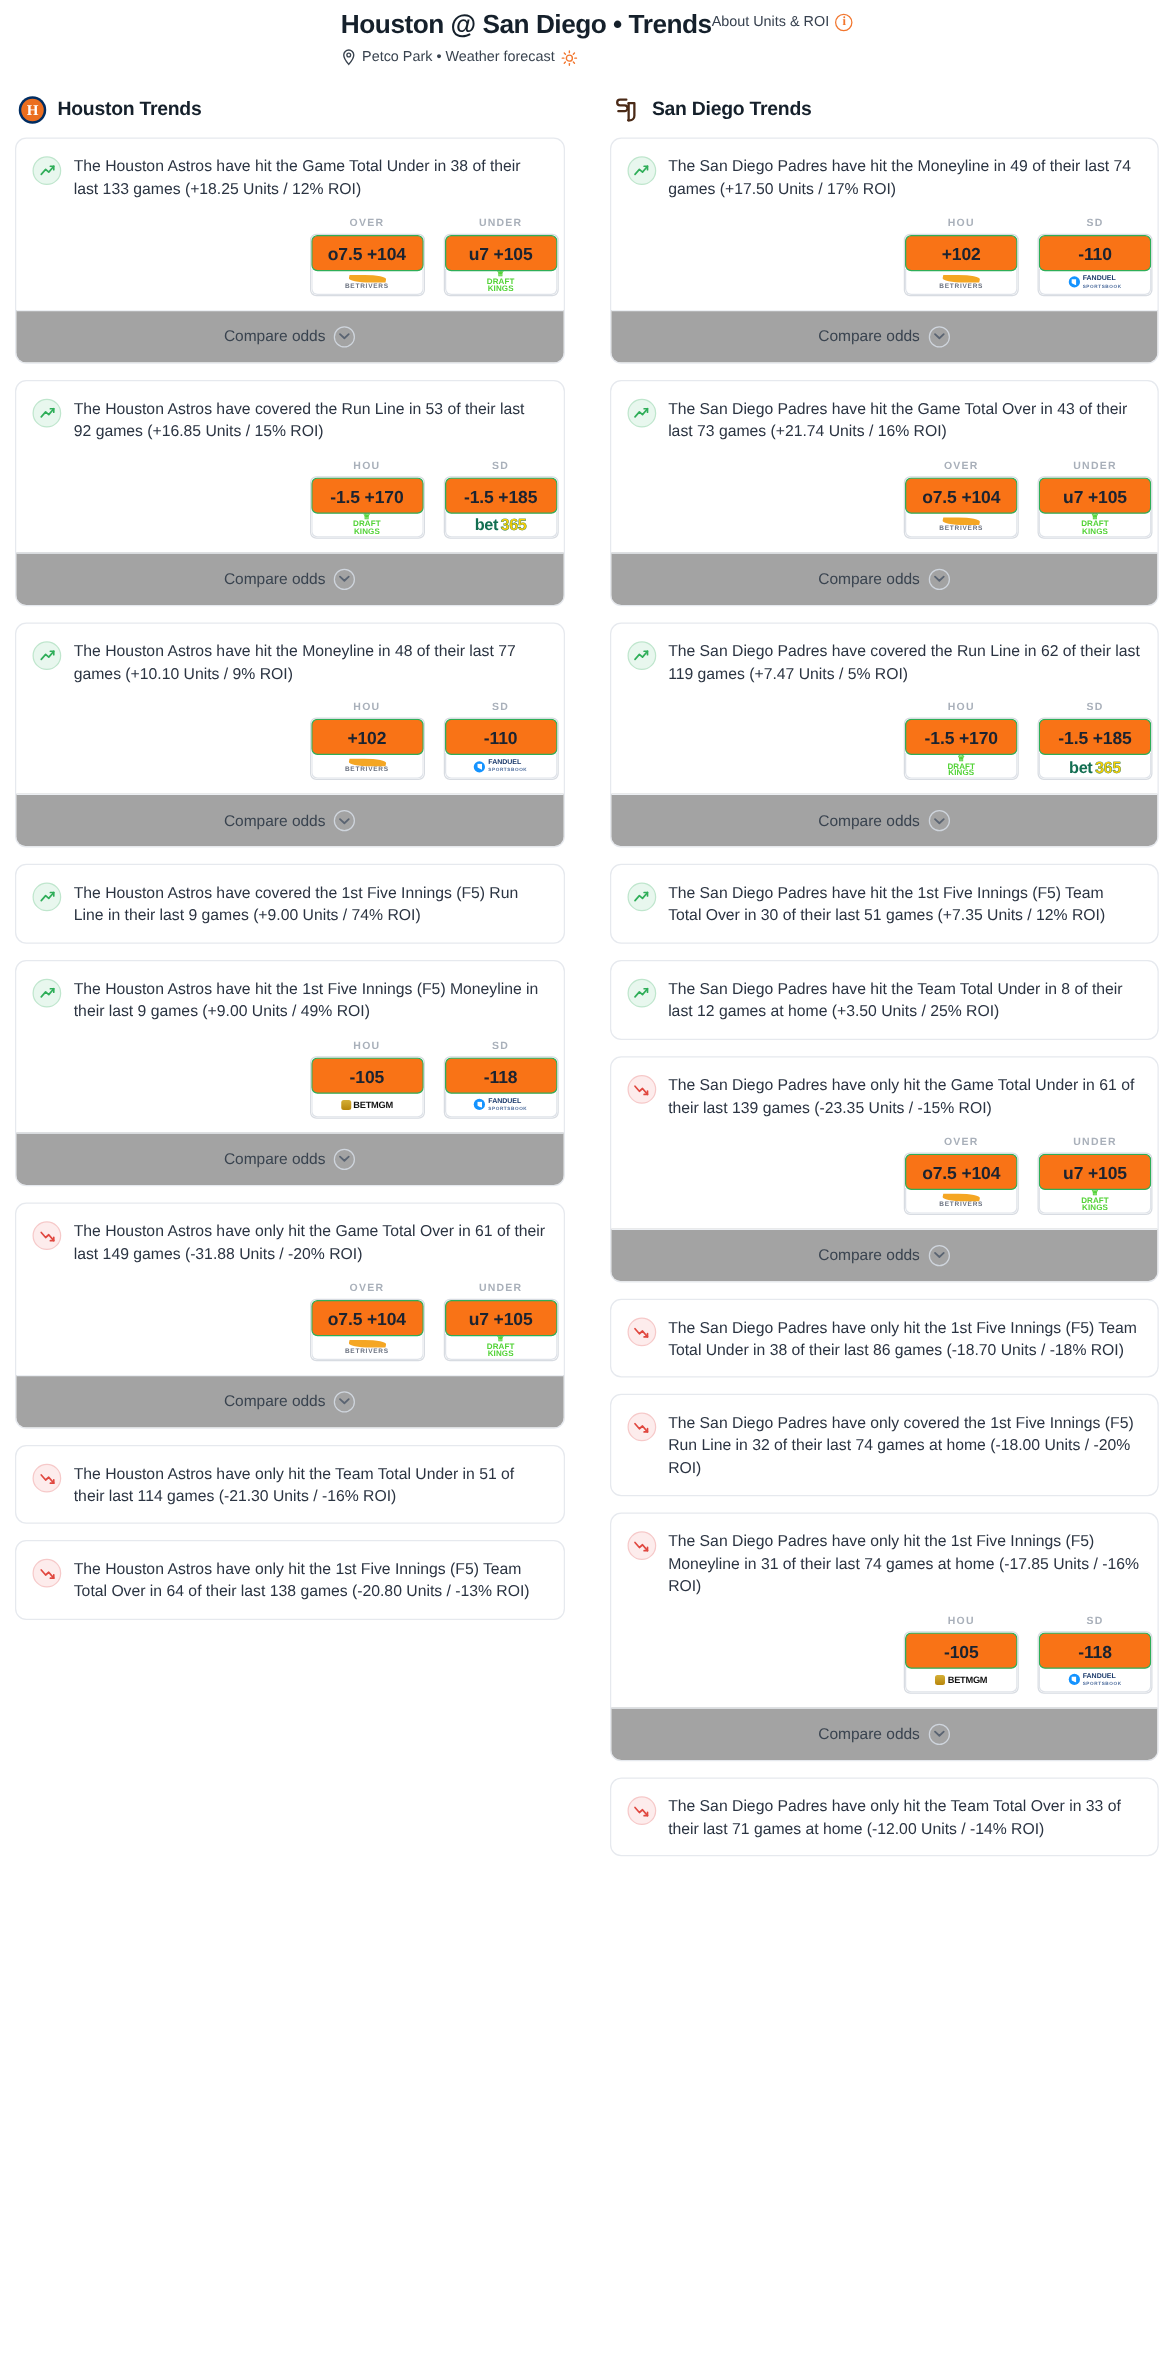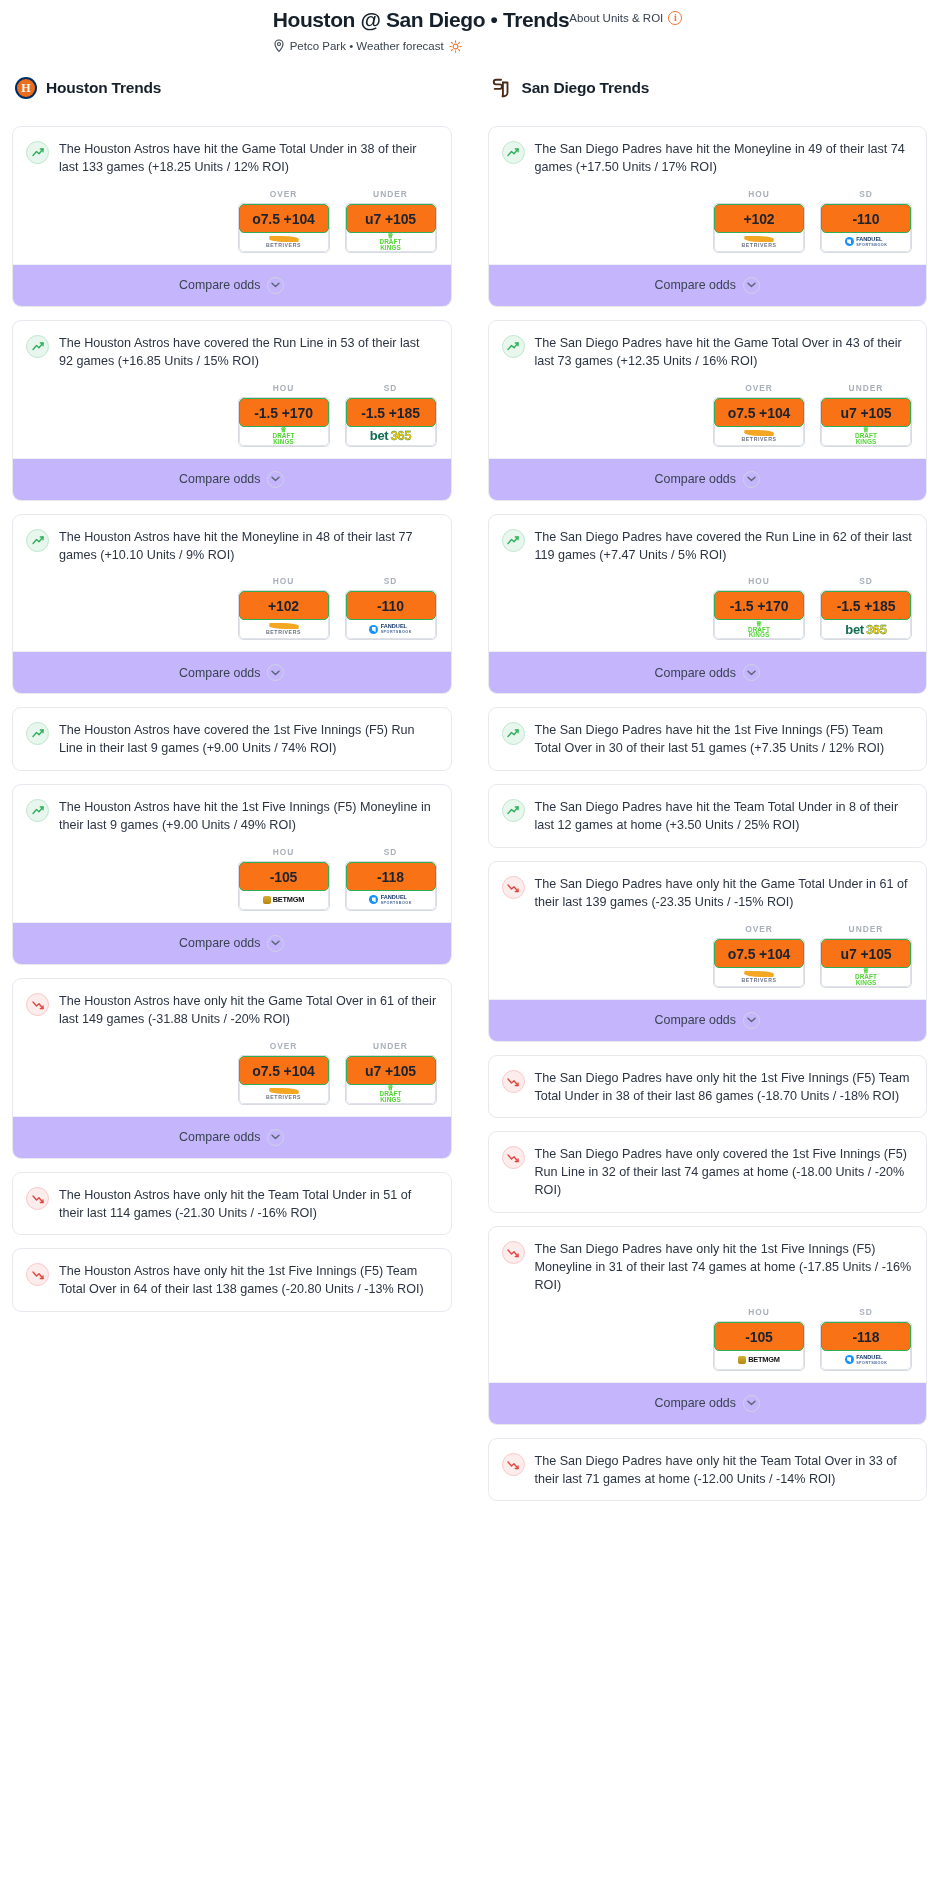--- a/index.html
+++ b/index.html
@@ -31,21 +31,21 @@
   .venue {
     display:flex; align-items:center; gap:5px;
     font-size:11.5px; color:#3b4characters; color:#39434f; margin-top:7px; padding-left:2px;
   }
   .venue svg { display:block; }
   .sun { color:#f2762e; }
 
   
   .cols { display:flex; gap:36px; margin-top:24px; }
   .col { width:calc(50% - 18px); }
-  .col-head { display:flex; align-items:center; gap:9px; margin-bottom:27px; padding-left:3px;text-align:center;}
+  .col-head { display:flex; align-items:center; gap:9px; margin-bottom:11px; padding-left:3px;text-align:center;}
   .col-head-title { font-size:15.5px; font-weight:700; color:#15202b; letter-spacing:-0.2px;}
 
   
   .astros-logo { width:22px;height:22px;border-radius:50%;background:#002D62;
       position:relative; display:block; flex:0 0 auto;}
   .astros-logo:before{content:"";position:absolute;inset:2px;border-radius:50%;
       background:#EB6E1F;}
   .astros-logo:after{content:"H";position:absolute;inset:0;display:flex;
       align-items:center;justify-content:center;color:#fff;font-size:12px;
       font-weight:700;font-family:"Liberation Serif",serif;}
@@ -57,21 +57,21 @@
     margin-bottom:13px; overflow:hidden;
   }
   .card-body { padding:13px 14px 12px 13px; display:flex; gap:10px; align-items:flex-start; }
   .trend-icon { width:23px;height:23px;border-radius:50%;flex:0 0 auto;
      display:flex;align-items:center;justify-content:center; margin-top:1px;}
   .trend-icon.up { background:#e8f7ee; border:1px solid #bfe6cd; }
   .trend-icon.down { background:#fdecec; border:1px solid #f6c9c9; }
   .trend-text { font-size:12.6px; line-height:1.42; color:#2b3442; padding-top:1px;}
 
   
-  .odds-wrap { display:flex; justify-content:flex-end; gap:15px; padding:0 14px 11px 14px; }
+  .odds-wrap { display:flex; justify-content:flex-end; gap:15px; padding:0 4px 11px 14px; }
   .odds-col { width:92px; }
   .odds-label { font-size:8.4px; letter-spacing:1px; color:#a9b0ba; text-align:center;
       margin-bottom:4px; font-weight:600; }
   .odds-box { border:1px solid #d8dce2; border-radius:5px; overflow:hidden; background:#fff;}
   .odds-price { border:1.4px solid #2fae59; border-radius:5px; background:#f97316;
       font-size:14px; font-weight:600; color:#1b2330; text-align:center;
       padding:6px 2px 5px; letter-spacing:-0.1px; position:relative; z-index:2;}
   .book { height:21px; border:1px solid #dfe3e9; border-top:none;
       border-radius:0 0 5px 5px; margin-top:-2px; padding-top:2px;
       display:flex;justify-content:center;}
@@ -92,21 +92,21 @@
   .fd-txt{font-size:5.6px;font-weight:800;color:#1b3a6b;line-height:6px;text-align:left;}
   .fd-txt small{display:block;font-size:3.7px;letter-spacing:0.5px;font-weight:700;color:#4a6персона;color:#4a6a9b;}
   .b365 { font-size:13px; font-weight:800; color:#126e51; letter-spacing:-0.3px;}
   .b365 i{font-style:normal;color:#ffd100;-webkit-text-stroke:0.3px #126e51;}
   .mgm { font-size:7.4px; font-weight:800; color:#111; letter-spacing:-0.2px; display:flex;
       align-items:center; gap:2px;}
   .mgm-lion{width:8px;height:8px;border-radius:2px;background:linear-gradient(#d4af37,#b8860b);}
 
   
   .compare {
-    background:#c4b5fd; border-top:1px solid #eceff3;
+    background:#a3a3a3; border-top:1px solid #eceff3;
     padding:12px 0; display:flex; align-items:center; justify-content:center; gap:7px;
     font-size:12.4px; color:#39434f;
   }
   .chev { width:17px;height:17px;border-radius:50%;border:1px solid #cfd5dd;
      display:flex;align-items:center;justify-content:center;}
   .chev svg{display:block;}
 </style>
 </head>
 <body>
 
@@ -457,21 +457,21 @@
           </div>
         </div>
         <div class="card">
           <div class="card-body">
             <span class="trend-icon up">
               <svg width="16" height="15" viewBox="0 0 16 15" fill="none" stroke="#2fae59" stroke-width="1.35" stroke-linecap="round" stroke-linejoin="round">
                 <path d="M3 10.5 L6.5 6.5 L9 8.7 L13 4"></path>
                 <path d="M10.3 4 H13 V6.7"></path>
               </svg>
             </span>
-            <span class="trend-text">The San Diego Padres have hit the Game Total Over in 43 of their last 73 games (+12.35 Units / 16% ROI)</span>
+            <span class="trend-text">The San Diego Padres have hit the Game Total Over in 43 of their last 73 games (+21.74 Units / 16% ROI)</span>
           </div>
           <div class="odds-wrap">
             <div class="odds-col">
               <div class="odds-label">OVER</div>
               <div class="odds-box">
                 <div class="odds-price">o7.5 +104</div>
                 <div class="book">
                   <span class="bk bk-betrivers">
                     <span class="br-swoosh"></span>
                     <span class="br-word">BETRIVERS</span>

